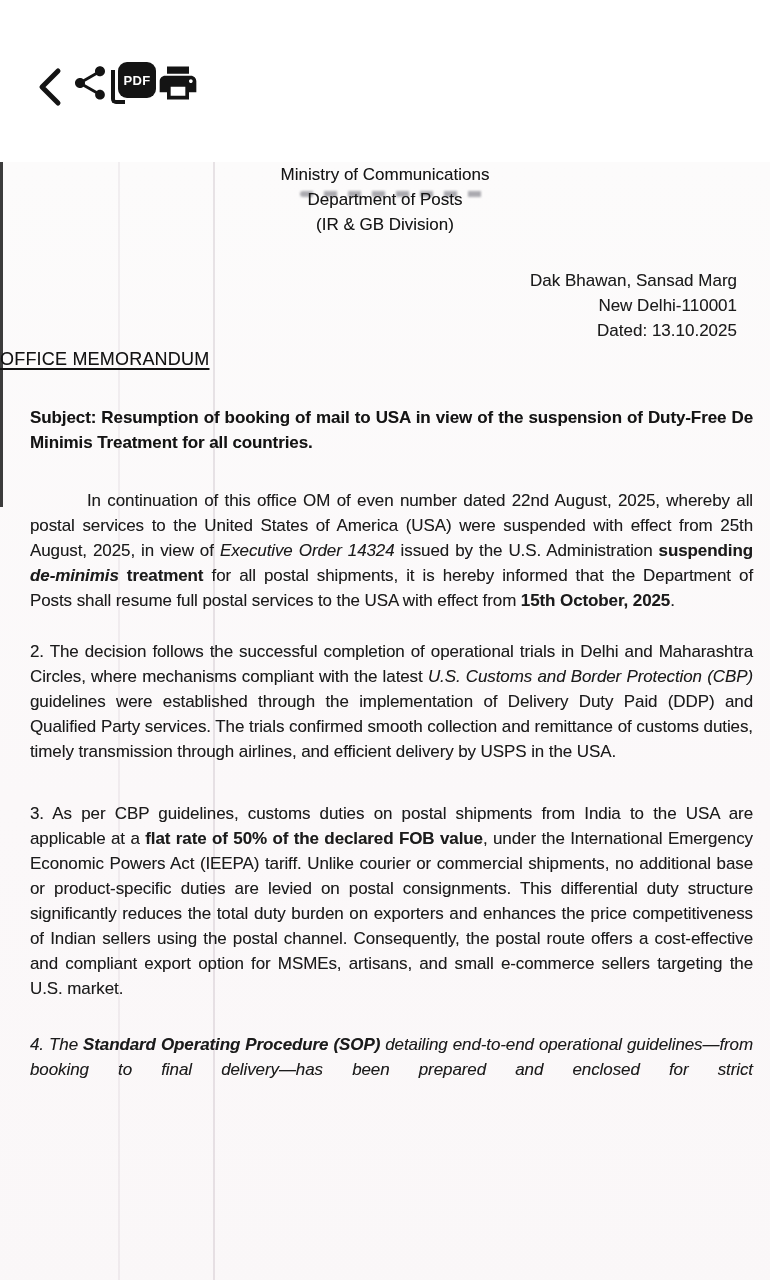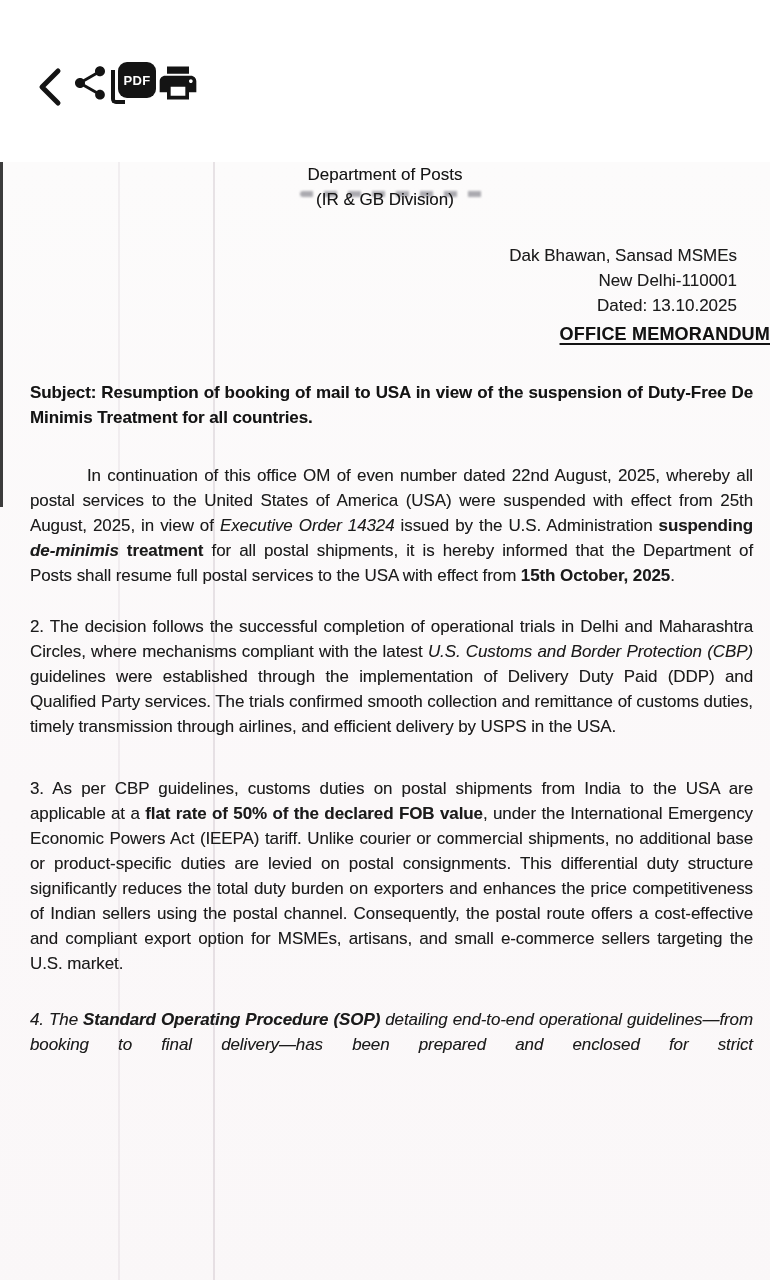--- a/index.html
+++ b/index.html
@@ -68,22 +68,22 @@
   .top-smudge  {
     position:absolute; left:300px; top:29px; width:185px; height:6px;
     background:repeating-linear-gradient(90deg, rgba(105,105,115,0.55) 0 13px, rgba(105,105,115,0) 13px 24px);
     filter:blur(1.3px); border-radius:3px;
   }
 
   .doc { position:relative; color:#1c1c1c; text-shadow:0 0 0.5px rgba(25,25,25,0.35); }
   .letterhead { margin-top:44px; text-align:center; font-size:17px; line-height:25px; color:#151515; }
   .address    { margin-top:31px; text-align:right; padding-right:33px; font-size:17px; line-height:25px; }
   .om-heading {
-    margin-top:6px; text-align:right;
-    font-size:18px; font-weight:700;
+    margin-top:6px; text-align:left;
+    font-size:18px; font-weight:400;
     text-decoration:underline; text-underline-offset:3px; text-decoration-thickness:2px;
     letter-spacing:0.2px; color:#131313;
   }
   .body-text {
     margin-left:30px; margin-right:17px;
     font-size:17px; line-height:25px;
     letter-spacing:-0.1px;
     text-align:justify;
     color:#1b1b1b;
   }
@@ -128,26 +128,27 @@
 
 <main class="page">
   <div class="edge-dark"></div>
   <div class="fold-line-b"></div>
   <div class="fold-line-a"></div>
   <div class="top-smudge"></div>
 
   <article class="doc">
 
     <div class="letterhead">
+      <div>Ministry of Communications</div>
       <div>Department of Posts</div>
       <div>(IR &amp; GB Division)</div>
     </div>
 
     <div class="address">
-      <div>Dak Bhawan, Sansad MSMEs</div>
+      <div>Dak Bhawan, Sansad Marg</div>
       <div>New Delhi-110001</div>
       <div>Dated: 13.10.2025</div>
     </div>
 
     <div class="om-heading">OFFICE MEMORANDUM</div>
 
     <p class="body-text subject">Subject:  Resumption of booking of mail to USA in view of the suspension of Duty-Free De Minimis Treatment for all countries.</p>
 
     <p class="body-text p1"><span>In continuation of this office OM of even number dated 22nd August, 2025, whereby all postal services to the United States of America (USA) were suspended with effect from 25th August, 2025, in view of </span><span style="font-style: italic;">Executive Order 14324</span><span> issued by the U.S. Administration </span><span style="font-weight: 700;">suspending </span><span style="font-weight: 700; font-style: italic;">de-minimis</span><span style="font-weight: 700;"> treatment</span><span> for all postal shipments, it is hereby informed that the Department of Posts shall resume full postal services to the USA with effect from </span><span style="font-weight: 700;">15th October, 2025</span><span>.</span></p>
     <p class="body-text p2"><span>2. The decision follows the successful completion of operational trials in Delhi and Maharashtra Circles, where mechanisms compliant with the latest </span><span style="font-style: italic;">U.S. Customs and Border Protection (CBP)</span><span> guidelines were established through the implementation of Delivery Duty Paid (DDP) and Qualified Party services. The trials confirmed smooth collection and remittance of customs duties, timely transmission through airlines, and efficient delivery by USPS in the USA.</span></p>

